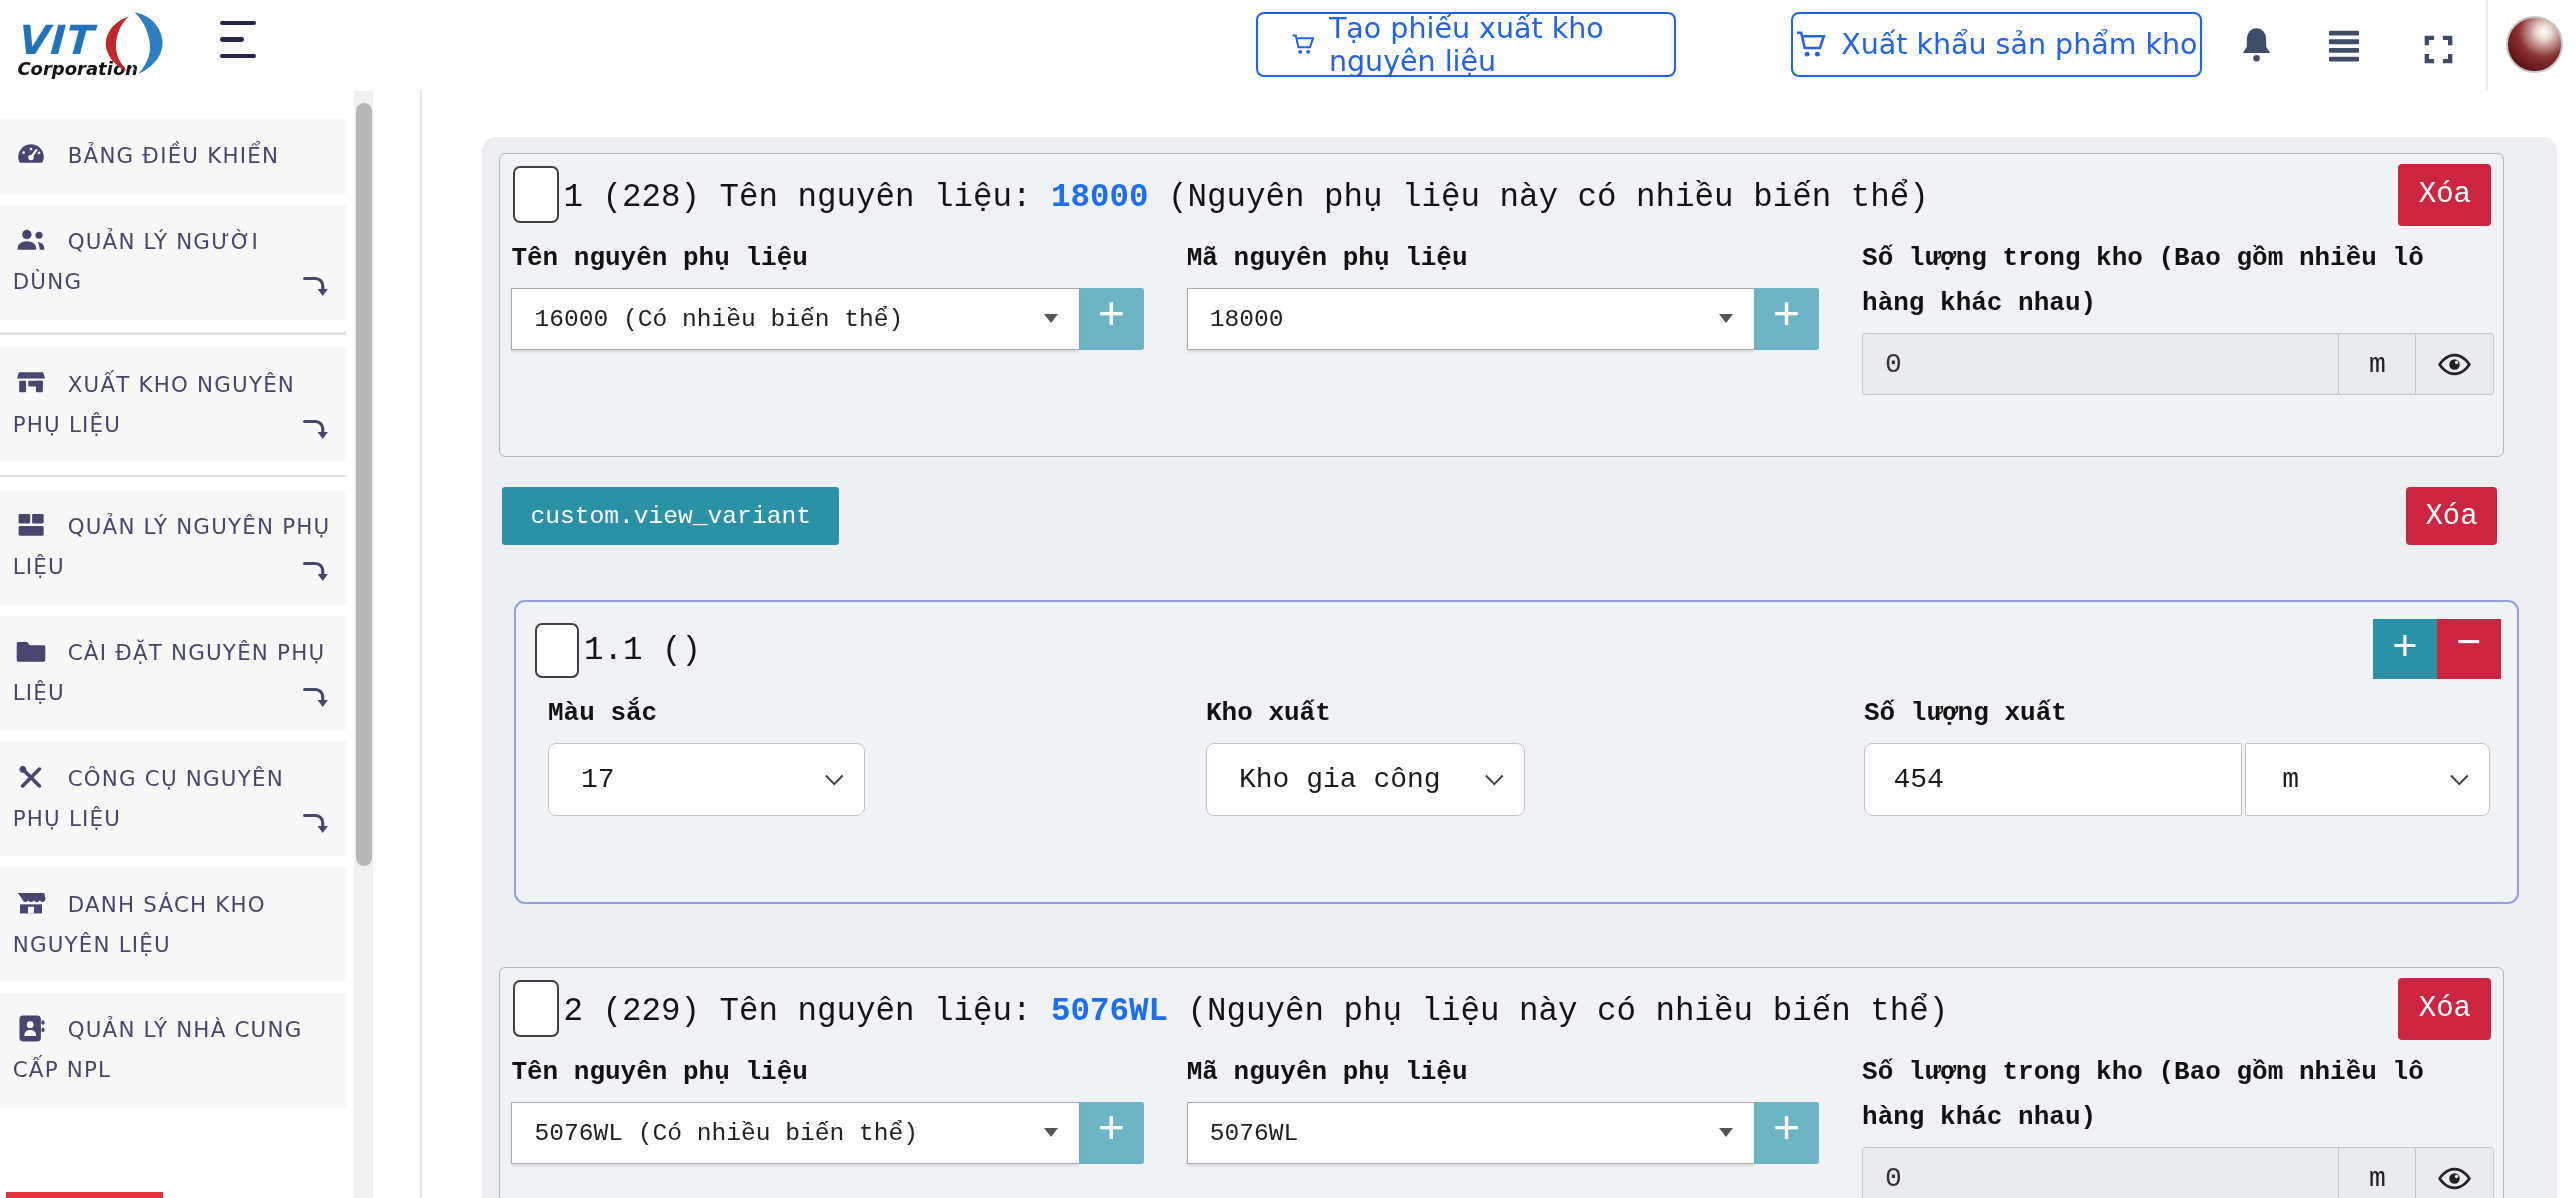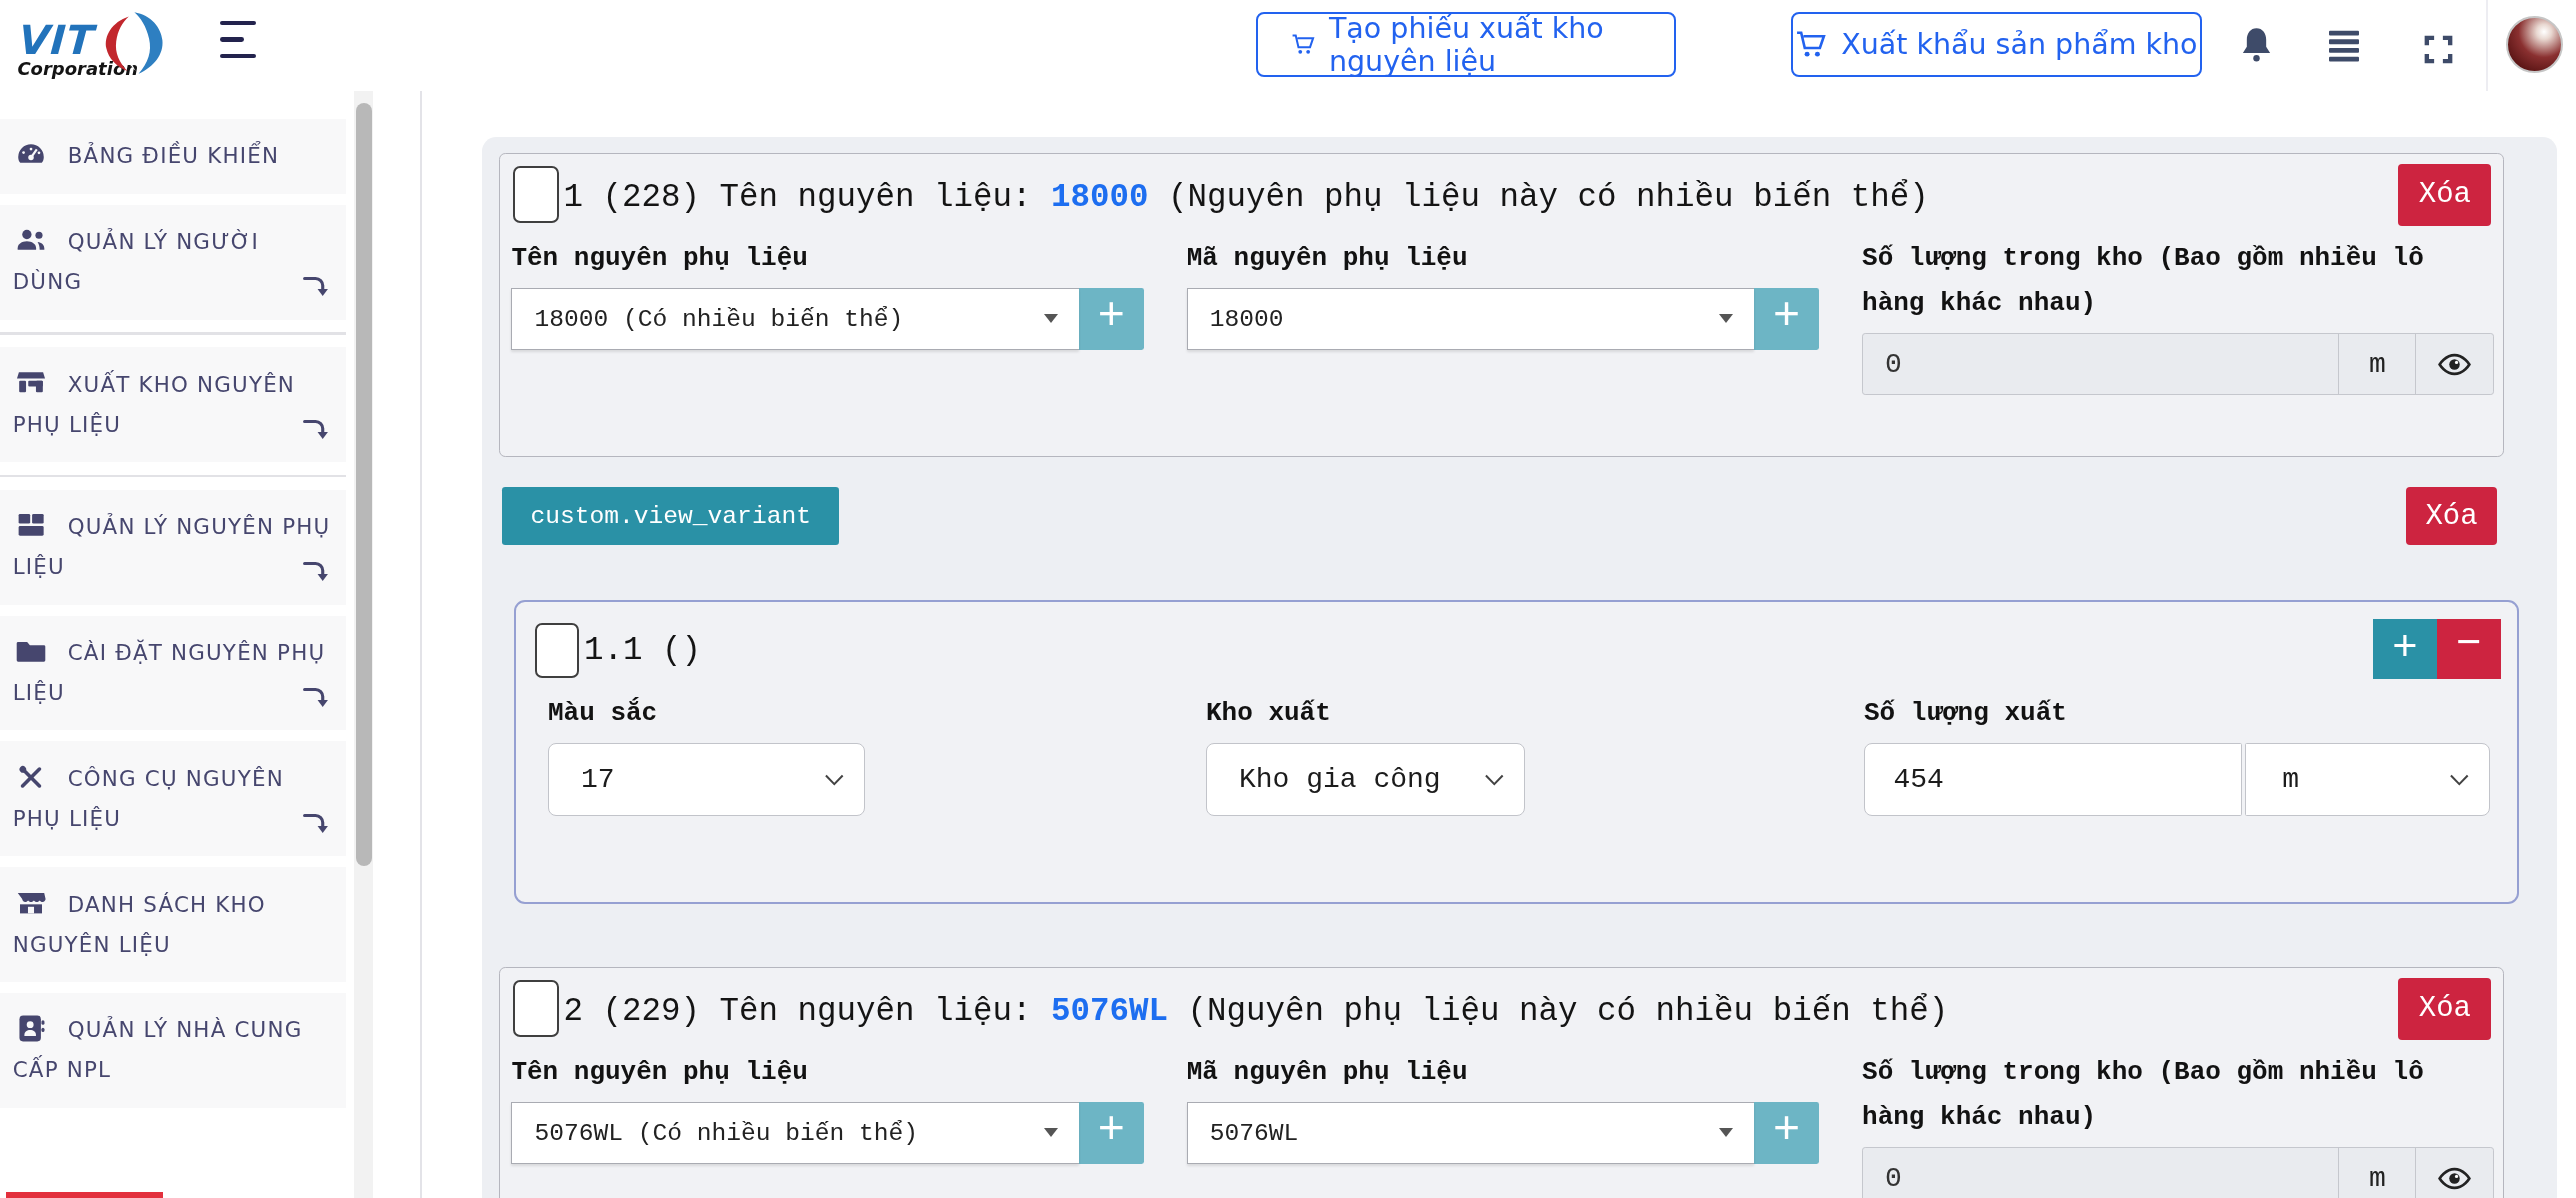--- a/index.html
+++ b/index.html
@@ -271,21 +271,21 @@
         <span>1 (228) Tên nguyên liệu:</span>
         <span class="blue">18000</span>
         <span>(Nguyên phụ liệu này có nhiều biến thể)</span>
       </div>
       <div class="btn-del">Xóa</div>
       <div class="fields">
         <div class="col">
           <div class="flabel">Tên nguyên phụ liệu</div>
           <div class="ctl-row">
             <div class="sel2">
-              <span>18000 (Có nhiều biến thể)</span>
+              <span>16000 (Có nhiều biến thể)</span>
               <span class="tri"></span>
             </div>
             <div class="addon-plus">+</div>
           </div>
         </div>
         <div class="col">
           <div class="flabel">Mã nguyên phụ liệu</div>
           <div class="ctl-row">
             <div class="sel2">
               <span>18000</span>

